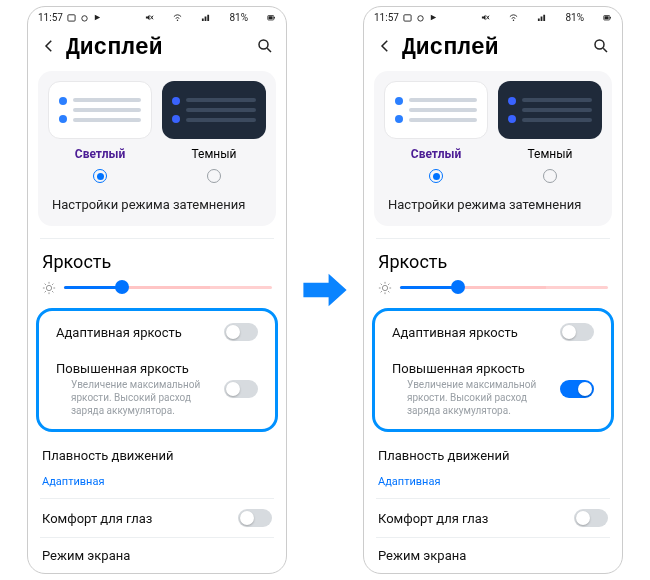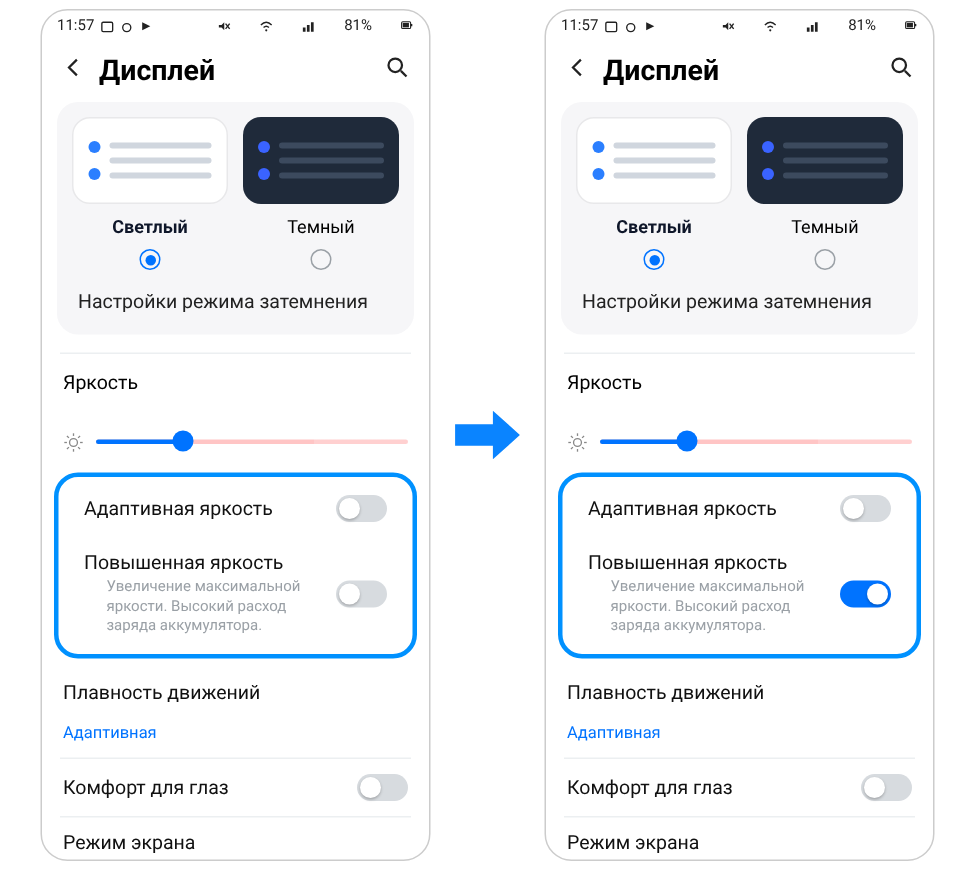--- a/index.html
+++ b/index.html
@@ -35,21 +35,21 @@
   }
   .statusbar .left { display: flex; align-items: center; gap: 4px; }
   .statusbar .right { display: flex; align-items: center; gap: 19px; }
   .sb-ico { width: 9px; height: 9px; display: inline-block; }
   .titlebar {
     display: flex;
     align-items: center;
     padding: 8px 12px 10px 12px;
     gap: 8px;
   }
-  .titlebar .title { font-size: 19px; font-weight: 700; flex: 1; }
+  .titlebar .title { font-size: 23px; font-weight: 700; flex: 1; font-family: Liberation Mono, monospace; }
   .back-icon svg, .search-icon svg { width: 18px; height: 18px; }
   .theme-card {
     margin: 0 10px;
     background: #f6f6f8;
     border-radius: 14px;
     padding: 10px 10px 12px 10px;
   }
   .theme-row { display: flex; gap: 10px; }
   .theme-opt { flex: 1; text-align: center; }
   .theme-preview {
@@ -64,38 +64,38 @@
   .theme-preview.light { background: #fff; border: 1px solid #e8e8ea; }
   .theme-preview.dark { background: #1f2a3a; }
   .tp-dot { width: 8px; height: 8px; border-radius: 50%; }
   .tp-lines { flex: 1; display: flex; flex-direction: column; gap: 6px; }
   .tp-line { height: 4px; border-radius: 2px; }
   .theme-preview.light .tp-dot { background: #2b7fff; }
   .theme-preview.light .tp-line { background: #d0d6de; }
   .theme-preview.dark .tp-dot { background: #3a63ff; }
   .theme-preview.dark .tp-line { background: #3c4a5e; }
   .theme-opt .label { font-size: 12px; margin-top: 8px; }
-  .theme-opt.active .label { color: #0f172a; font-weight: 700; }
+  .theme-opt.active .label { color: #4c1d95; font-weight: 700; }
   .theme-opt .radio {
     width: 14px; height: 14px; border-radius: 50%;
     border: 1.5px solid #9aa0a6; margin: 8px auto 0 auto;
     display: flex; align-items: center; justify-content: center;
   }
   .theme-opt.active .radio { border-color: #0073ff; }
   .theme-opt.active .radio::after {
     content: ""; width: 7px; height: 7px; border-radius: 50%; background: #0073ff;
   }
   .dark-settings {
     padding: 14px 4px 2px 4px;
     font-size: 13px;
     color: #222;
   }
   .sep { height: 1px; background: #eceff1; margin: 12px 12px 0 12px; }
   .brightness-sec { padding: 12px 14px 8px 14px; }
-  .sec-label { font-size: 13px; margin-bottom: 24px; }
+  .sec-label { font-size: 18px; margin-bottom: 8px; }
   .slider-row { display: flex; align-items: center; gap: 8px; }
   .sun { width: 14px; height: 14px; }
   .track {
     flex: 1; height: 3px; background: linear-gradient(to right, #ffc5c5 70%, #ffd0d0 70%);
     position: relative; border-radius: 2px;
   }
   .track .fill {
     position: absolute; left: 0; top: 0; bottom: 0;
     background: #0073ff; border-radius: 2px;
   }

